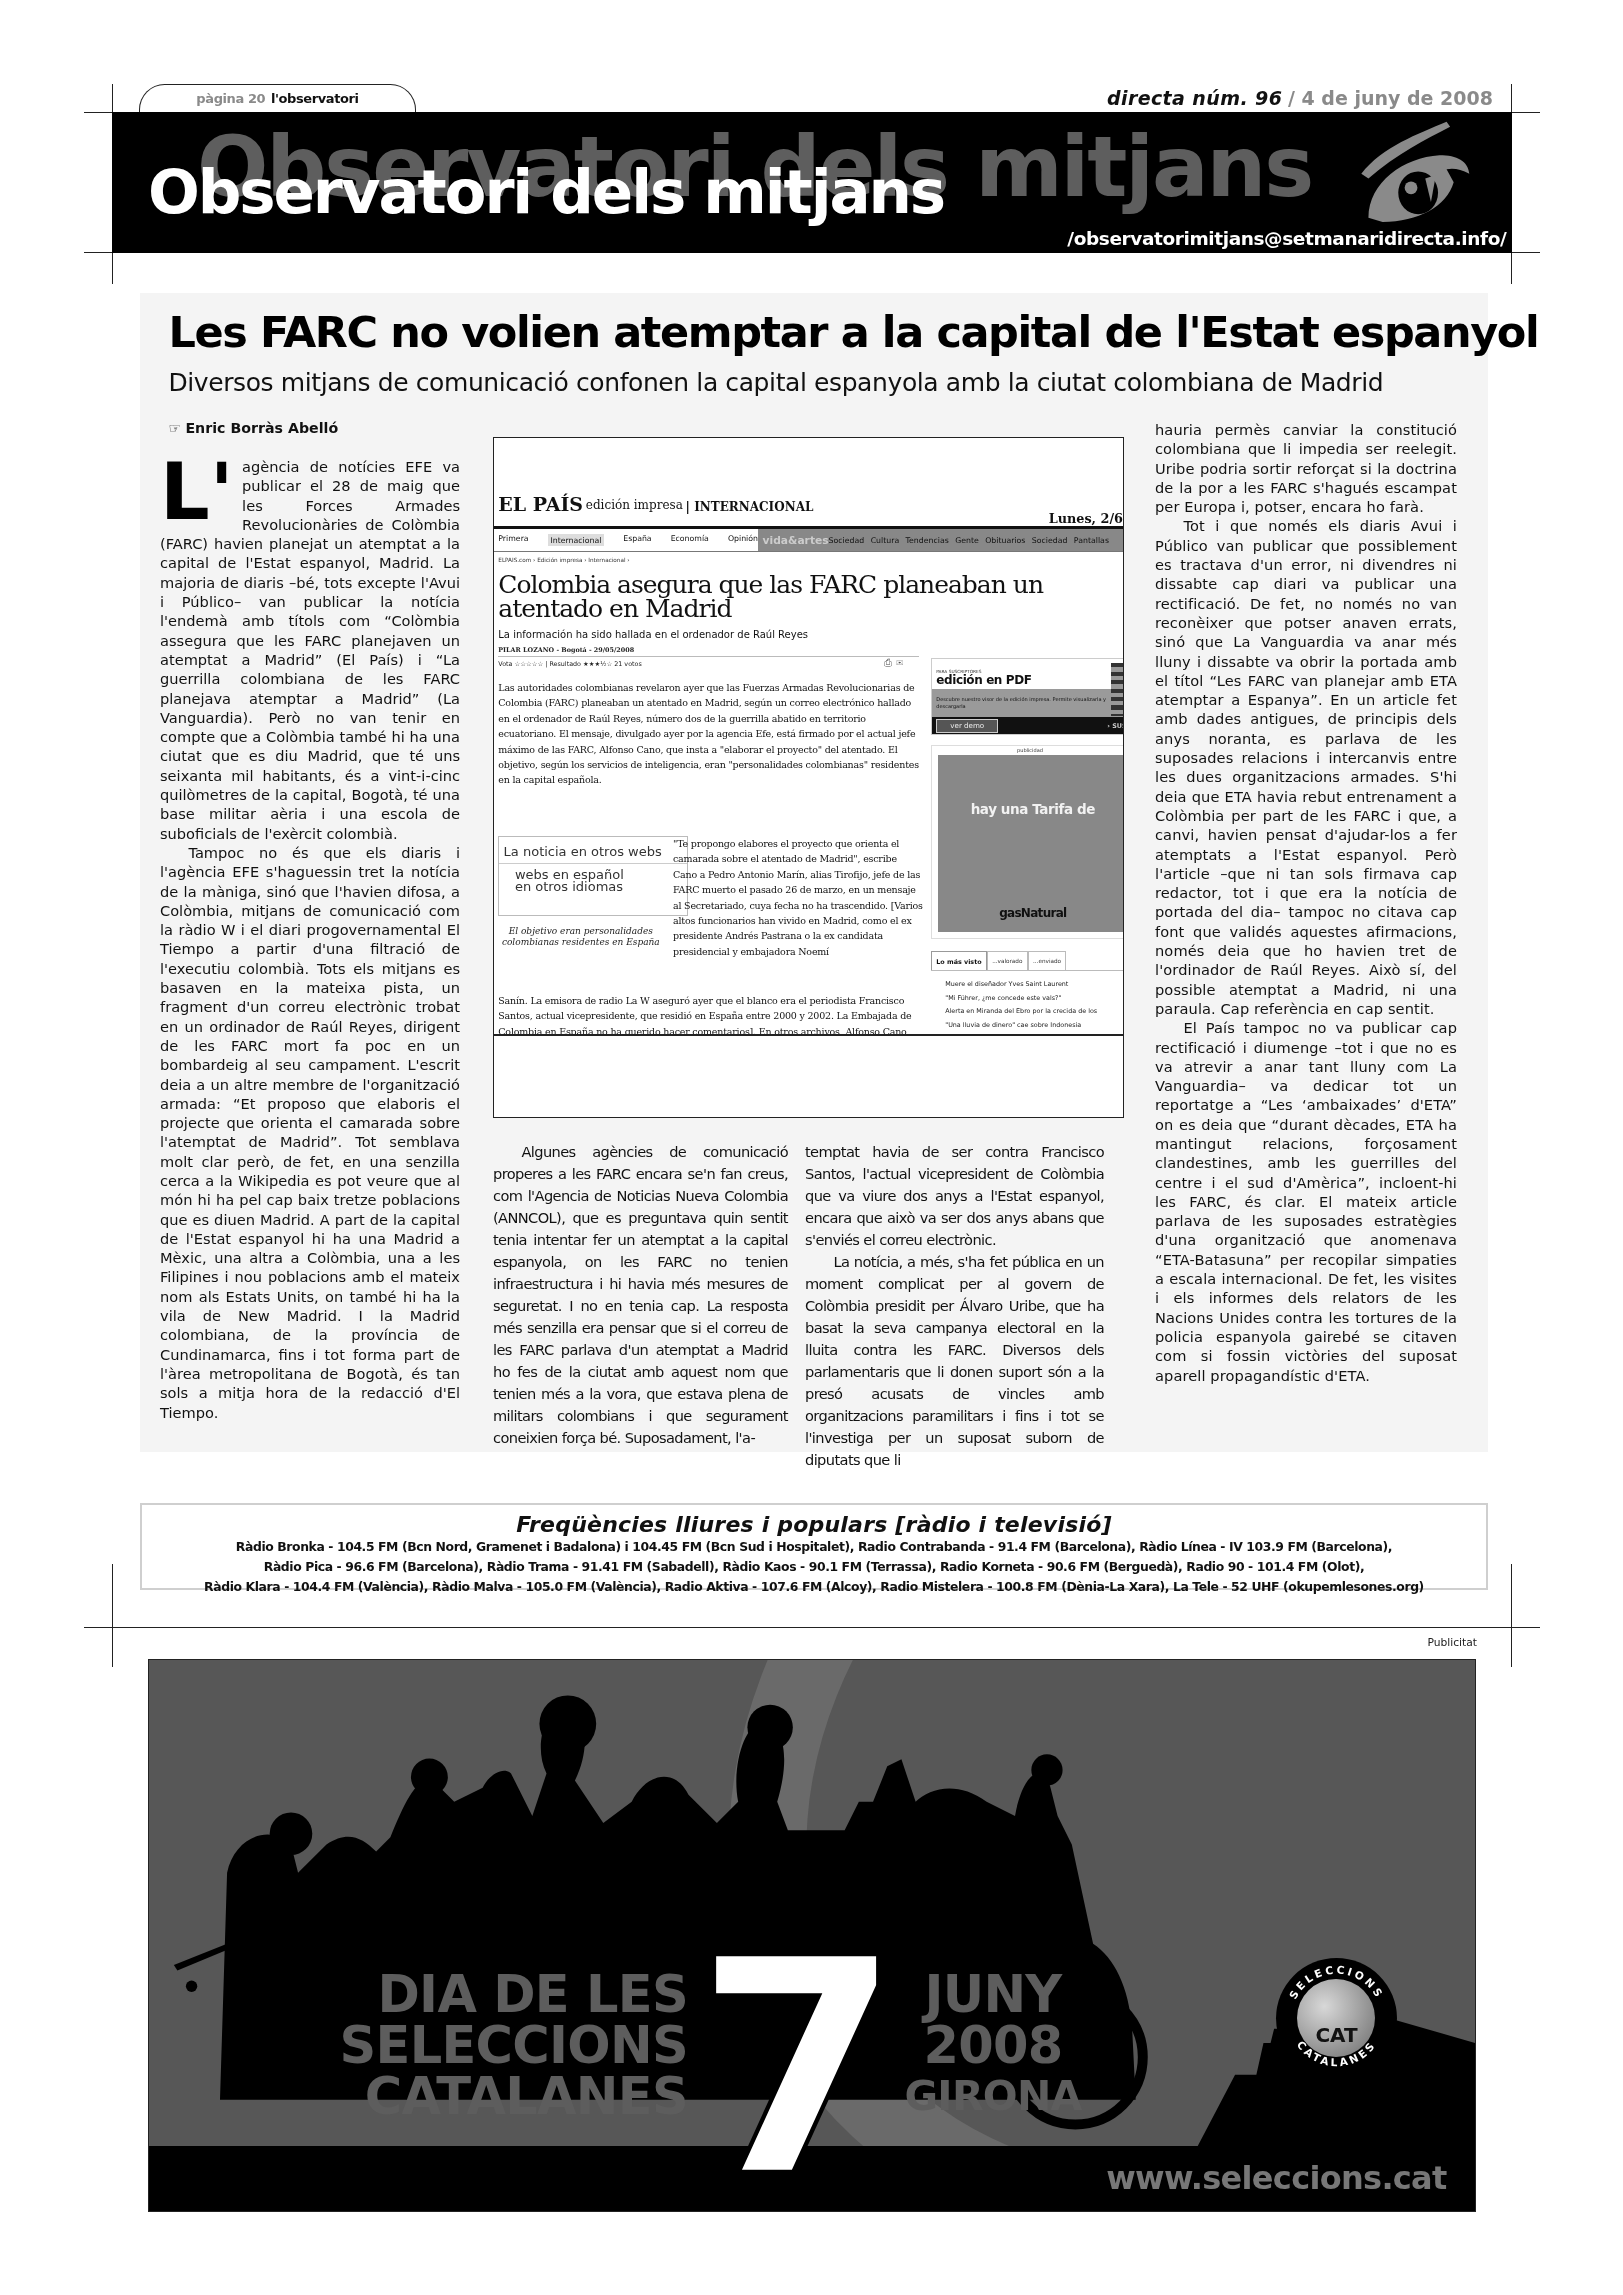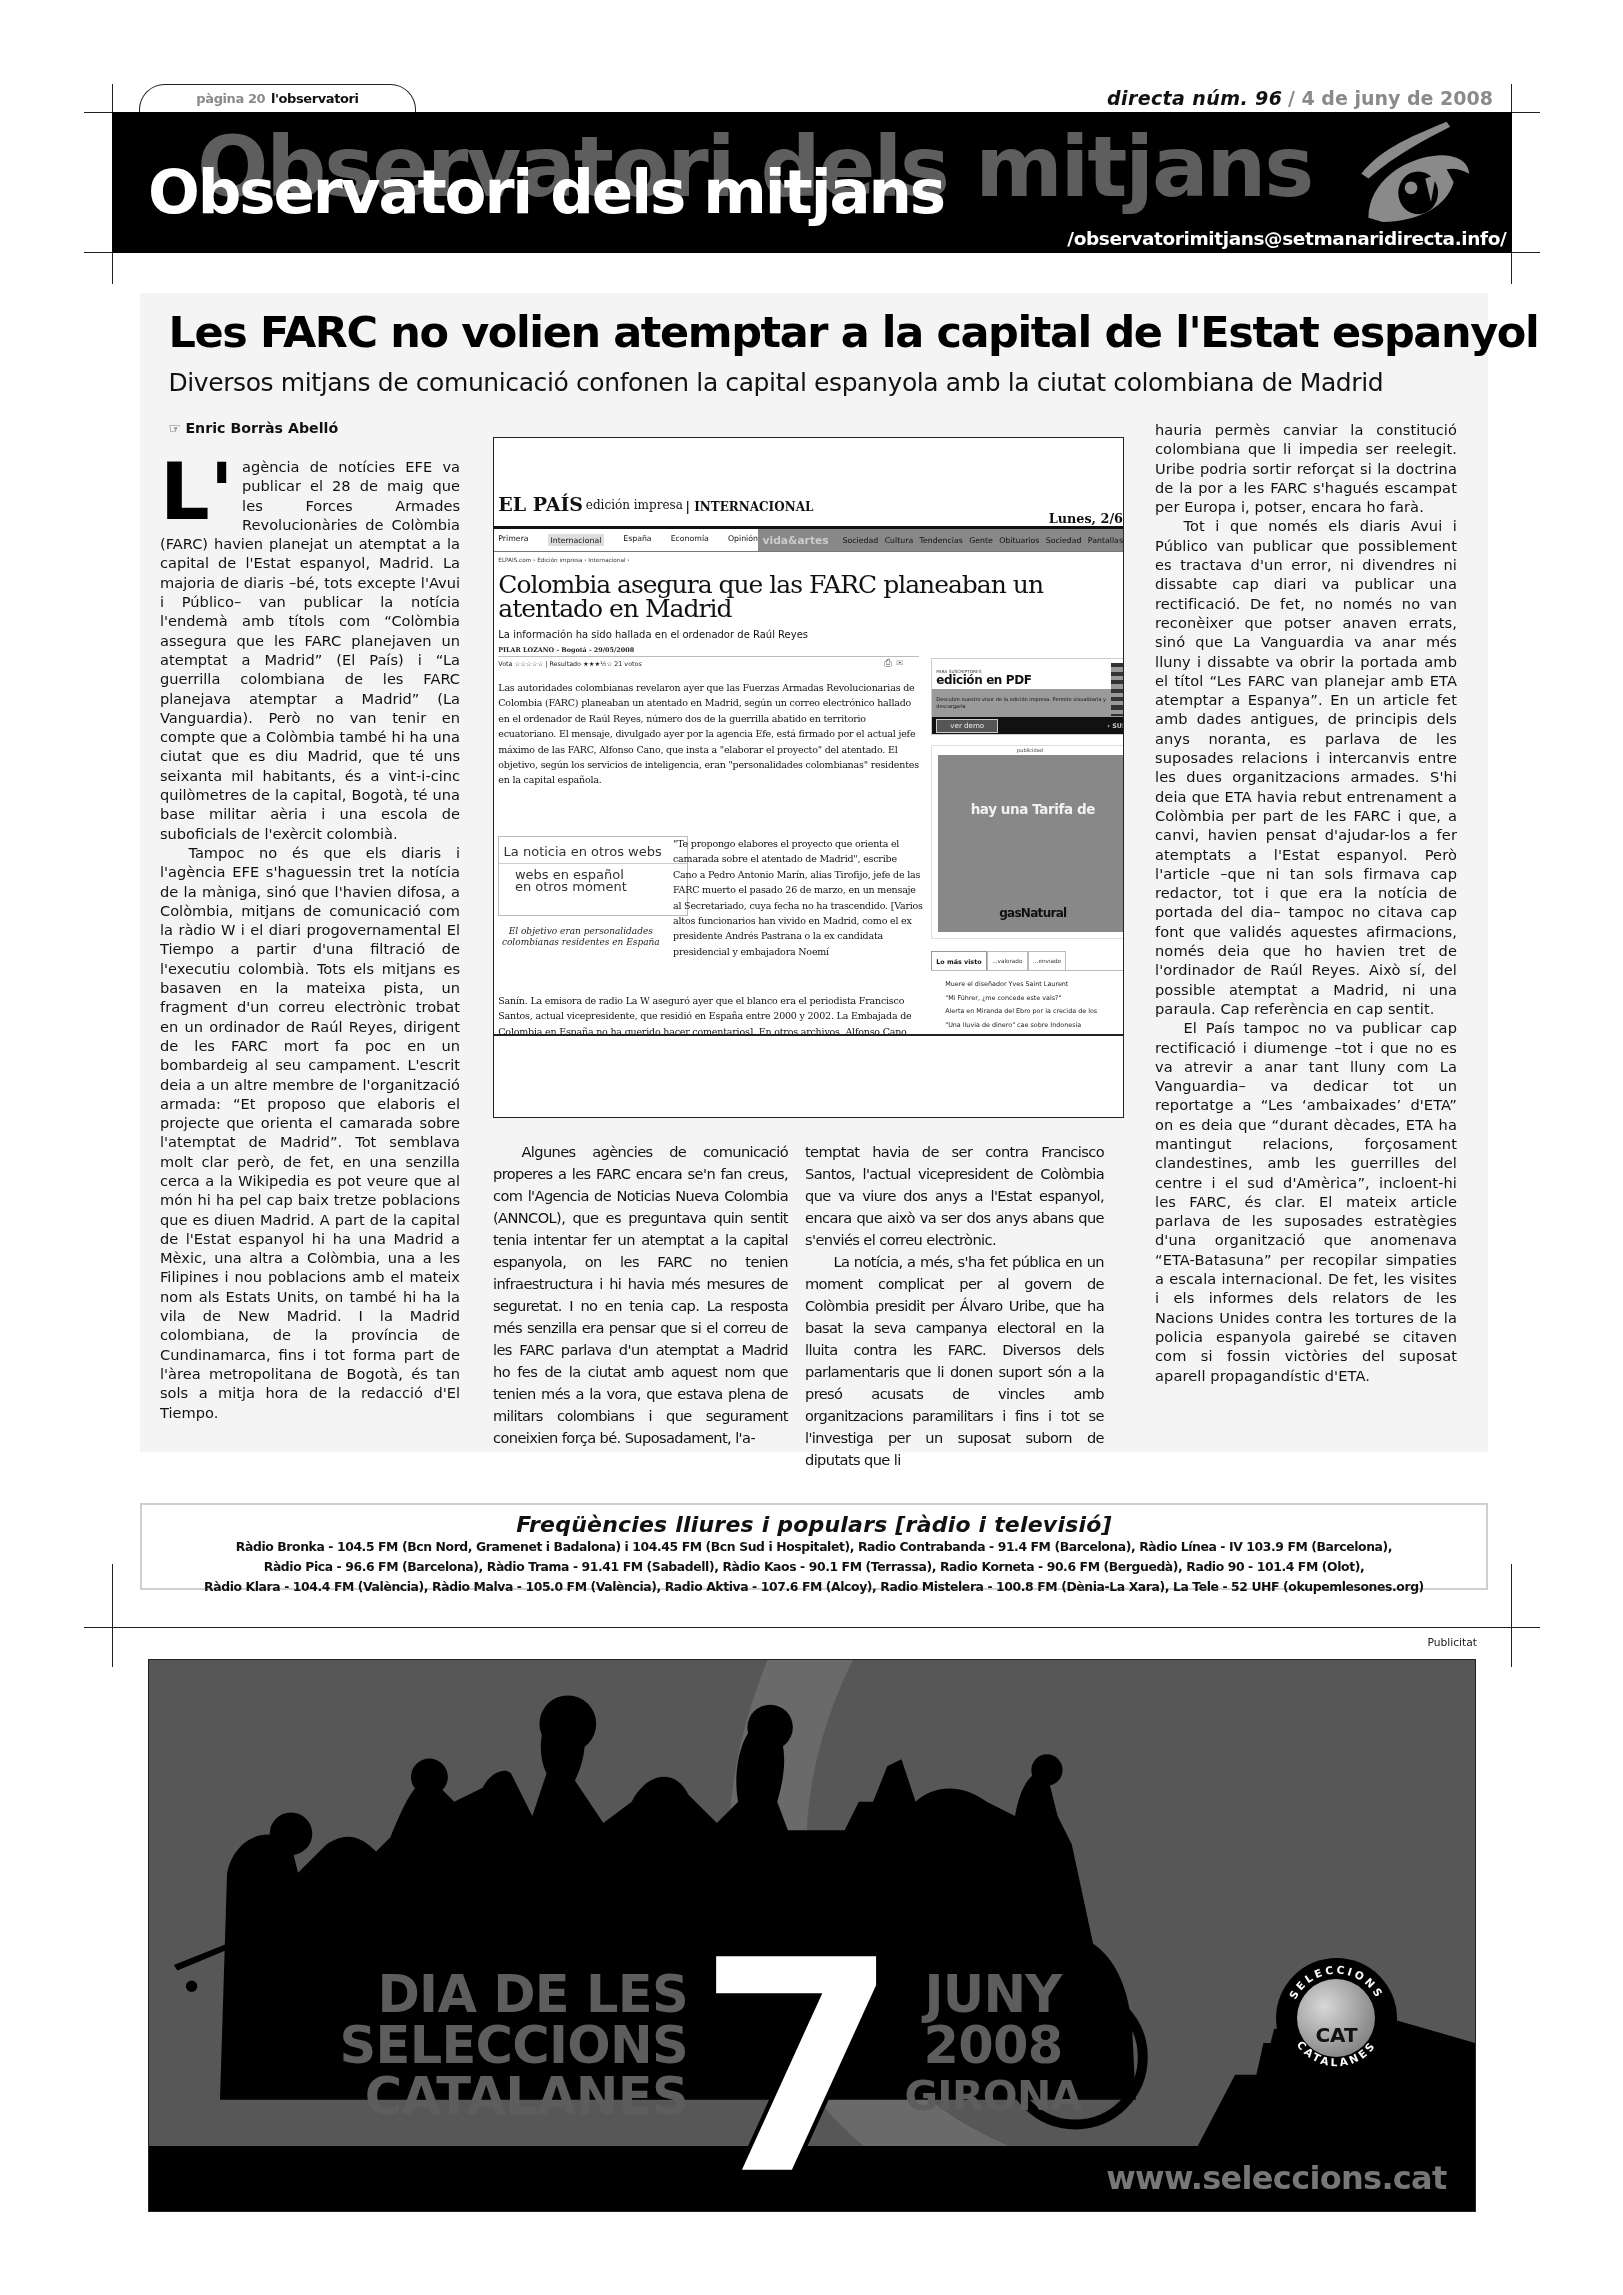--- a/index.html
+++ b/index.html
@@ -41,21 +41,21 @@
 
   
   .shot { position: absolute; left: 353px; top: 144px; width: 631px; height: 681px; background: #fff; border: 1.4px solid #222; box-sizing: border-box; overflow: hidden; font-family: "DejaVu Serif", serif; }
   .shot .ep-head { position: absolute; left: 4.3px; top: 55px; font-size: 19px; font-weight: bold; white-space: nowrap; color: #111; }
   .shot .ep-head .edi { font-size: 12px; font-weight: normal; display: inline-block; line-height: 7.8px; vertical-align: middle; margin: 0 2.8px; }
   .shot .ep-date { position: absolute; right: 0px; top: 73px; font-size: 12.8px; font-weight: bold; color: #111; }
   .shot .ep-rule { position: absolute; left: 0; right: 0; top: 88px; height: 2.8px; background: #111; }
   .shot .ep-nav { position: absolute; left: 0; right: 0; top: 91px; height: 22px; display: flex; align-items: center; font-family: "DejaVu Sans", sans-serif; font-size: 7.8px; border-bottom: 1.4px solid #777; }
   .shot .ep-nav .nav-l { display: flex; gap: 19px; padding-left: 4.3px; width: 260px; }
   .shot .ep-nav .nav-l span.active { background: #ddd; padding: 1.4px 2.8px; }
-  .shot .ep-nav .nav-r { display: flex; gap: 14px; background: #888; color: #111; height: 100%; align-items: center; flex: 1; padding-left: 4.3px; }
+  .shot .ep-nav .nav-r { display: flex; gap: 0; background: #888; color: #111; height: 100%; align-items: center; flex: 1; padding-left: 4.3px; }
   .shot .ep-nav .nav-r .va { color: #ccc; font-size: 10.7px; font-weight: bold; }
   .shot .ep-crumb { position: absolute; left: 4.3px; top: 119px; font-family: "DejaVu Sans", sans-serif; font-size: 5.7px; color: #333; white-space: nowrap; }
   .shot .ep-title { position: absolute; left: 4.3px; top: 135px; width: 626px; font-size: 25px; line-height: 24px; letter-spacing: -1px; color: #111; }
   .shot .ep-deck { position: absolute; left: 4.3px; top: 191px; font-family: "DejaVu Sans", sans-serif; font-size: 10px; color: #111; white-space: nowrap; }
   .shot .ep-author { position: absolute; left: 4.3px; top: 208px; font-size: 6.4px; font-weight: bold; color: #222; white-space: nowrap; }
   .shot .ep-author-rule { position: absolute; left: 4.3px; top: 218px; width: 421px; height: 1.4px; background: #bbb; }
   .shot .ep-vote { position: absolute; left: 4.3px; top: 222px; font-family: "DejaVu Sans", sans-serif; font-size: 6.4px; color: #222; white-space: nowrap; }
   .shot .ep-icons { position: absolute; left: 390px; top: 219px; font-size: 10px; color: #444; letter-spacing: 4.3px; }
   .shot .ep-lead { position: absolute; left: 4.3px; top: 242px; width: 424px; font-size: 9.5px; line-height: 15.4px; color: #111; letter-spacing: -0.2px; }
   .shot .ep-box { position: absolute; left: 4.3px; top: 398px; width: 190px; height: 80px; border: 1.4px solid #bbb; box-sizing: border-box; font-family: "DejaVu Sans", sans-serif; font-size: 13px; color: #333; }
@@ -190,21 +190,21 @@
     <div class="ep-deck">La información ha sido hallada en el ordenador de Raúl Reyes</div>
     <div class="ep-author">PILAR LOZANO - Bogotá - 29/05/2008</div>
     <div class="ep-author-rule"></div>
     <div class="ep-vote">Vota ☆☆☆☆☆ | Resultado ★★★½☆ 21 votos</div>
     <div class="ep-icons"><span>⎙</span><span>✉</span></div>
     <div class="ep-lead">Las autoridades colombianas revelaron ayer que las Fuerzas Armadas Revolucionarias de Colombia (FARC) planeaban un atentado en Madrid, según un correo electrónico hallado en el ordenador de Raúl Reyes, número dos de la guerrilla abatido en territorio ecuatoriano. El mensaje, divulgado ayer por la agencia Efe, está firmado por el actual jefe máximo de las FARC, Alfonso Cano, que insta a "elaborar el proyecto" del atentado. El objetivo, según los servicios de inteligencia, eran "personalidades colombianas" residentes en la capital española.</div>
     <div class="ep-box">
       <div class="bx-h">La noticia en otros webs</div>
       <div class="bx-i">
         <div>webs en español</div>
-        <div>en otros moment</div>
+        <div>en otros idiomas</div>
       </div>
     </div>
     <div class="ep-pull">El objetivo eran personalidades colombianas residentes en España</div>
     <div class="ep-quote">"Te propongo elabores el proyecto que orienta el camarada sobre el atentado de Madrid", escribe Cano a Pedro Antonio Marín, alias Tirofijo, jefe de las FARC muerto el pasado 26 de marzo, en un mensaje al Secretariado, cuya fecha no ha trascendido. [Varios altos funcionarios han vivido en Madrid, como el ex presidente Andrés Pastrana o la ex candidata presidencial y embajadora Noemí</div>
     <div class="ep-body2">Sanín. La emisora de radio La W aseguró ayer que el blanco era el periodista Francisco Santos, actual vicepresidente, que residió en España entre 2000 y 2002. La Embajada de Colombia en España no ha querido hacer comentarios]. En otros archivos, Alfonso Cano reconoce que el asesinato, el 18 de junio de 2007, de 11 diputados secuestrados se debió a un error de la guardia de los rehenes, y sugiere echarle la culpa al Ejército. "Por una grave confusión con otra unidad de las FARC que los confundió con elenos [Ejército de Liberación Nacional, otra guerrillera con la que</div>
 
     <div class="ep-side">
       <div class="pdf">
         <div class="pre">PARA SUSCRIPTORES</div>
         <div class="big">edición en PDF</div>

